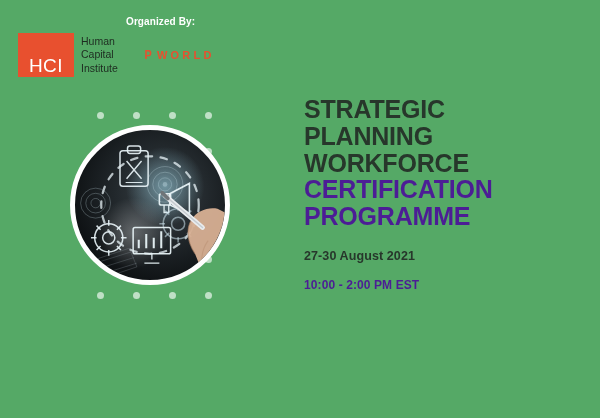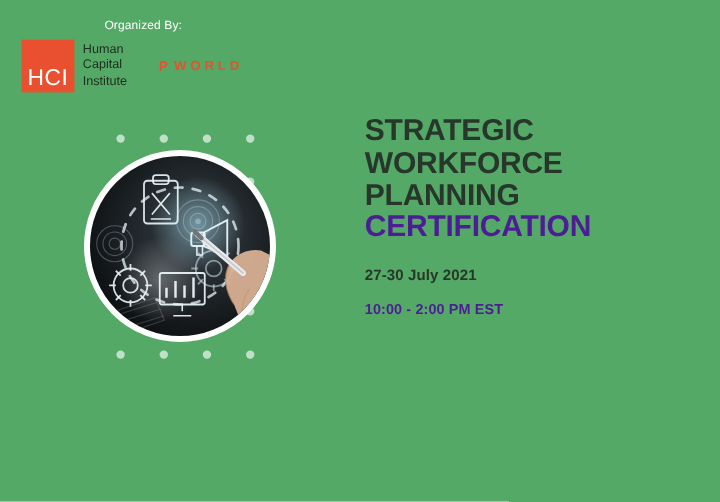--- a/index.html
+++ b/index.html
@@ -24,37 +24,37 @@
 
   
   #organized-block {
     position: absolute;
     left: 18px;
     top: 16px;
     width: 240px;
   }
   #organized-by-label {
     font-size: 10px;
-    font-weight: normal;
+    font-weight: bold;
     color: #ffffff;
     letter-spacing: 0.1px;
-    margin-left: 69px;
+    margin-left: 108px;
     margin-bottom: 6px;
     line-height: 1.1;
   }
   #logos-row {
     display: flex;
     align-items: center;
   }
   #hci-logo {
     display: flex;
     align-items: center;
   }
   #hci-mark {
-    width: 44px;
+    width: 56px;
     height: 44px;
     background: #E8502F;
     display: flex;
     align-items: flex-end;
     justify-content: center;
     box-sizing: border-box;
     padding-bottom: 2px;
   }
   #hci-mark-text {
     color: #ffffff;
@@ -292,27 +292,28 @@
       <g stroke="#8f9aa0" stroke-opacity="0.30" fill="none" stroke-width="1">
         <path d="M22 138 L58 126 L66 146 L30 158 Z"></path>
         <path d="M28 140 L60 130 M31 146 L63 136 M34 152 L66 142"></path>
       </g>
     </svg>
   </div>
 
   <div id="text-column">
     <div id="headline-dark">
       <div class="headline">STRATEGIC</div>
+      <div class="headline">PLANNING</div>
       <div class="headline">WORKFORCE</div>
-      <div class="headline">PLANNING</div>
     </div>
     <div id="headline-light">
       <div class="headline">CERTIFICATION</div>
-    </div>
-
-    <div id="date-line">27-30 July 2021</div>
+      <div class="headline">PROGRAMME</div>
+    </div>
+
+    <div id="date-line">27-30 August 2021</div>
 
     <div id="times-block">
       <div id="time-est">10:00 - 2:00 PM EST</div>
     </div>
   </div>
 
 </div>
 
 </body></html>

